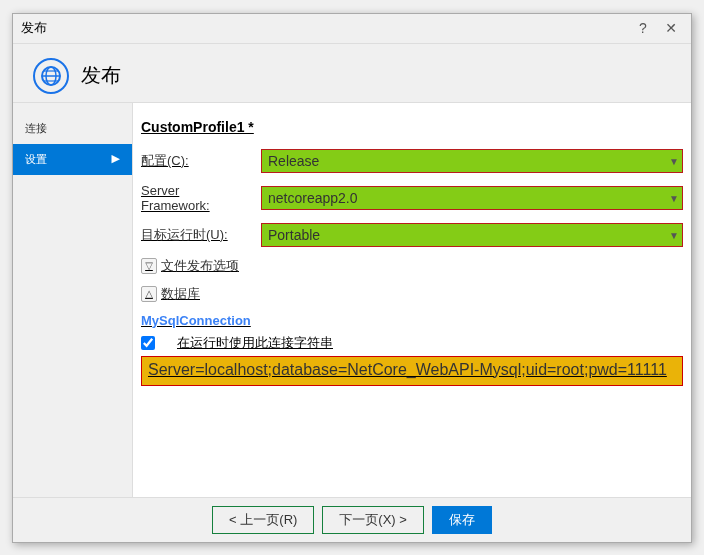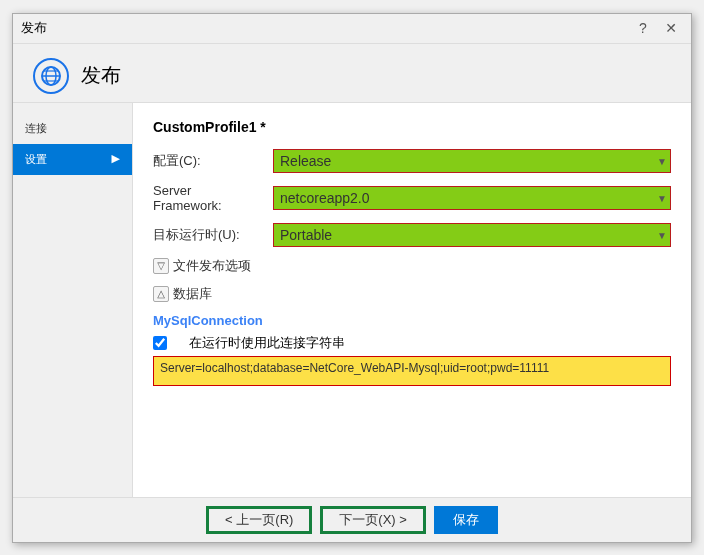--- a/index.html
+++ b/index.html
@@ -98,23 +98,24 @@
     .sidebar-item.active {
       background: #0078d7;
       color: #fff;
     }
     .sidebar-item.active::after {
       content: ' ▶';
       float: right;
     }
     .main-content {
       flex: 1;
-      padding: 16px 20px;
+      padding: 16px 8px;
       overflow-y: auto;
       background: #fff;
+      text-decoration: underline;
     }
     .profile-title {
       font-weight: bold;
       font-size: 14px;
       margin-bottom: 14px;
       color: #000;
     }
     .form-row {
       display: flex;
       align-items: center;
@@ -189,39 +190,39 @@
       gap: 22px;
       margin-bottom: 4px;
     }
     .checkbox-row input[type="checkbox"] {
       width: 14px;
       height: 14px;
     }
     .connection-string-box {
       border: 1.5px solid #cc0000;
       padding: 4px 6px;
-      font-size: 12px;
-      color: #333;
-      background: #fde047;
+      font-size: 16px;
+      color: #333;
+      background: #eab308;
       width: 100%;
       min-height: 30px;
       word-break: break-all;
     }
     .dialog-footer {
       border-top: 1px solid #ddd;
       padding: 8px 16px;
       display: flex;
       justify-content: center;
       gap: 8px;
       background: #f0f0f0;
     }
     .footer-btn {
       height: 28px;
       padding: 0 16px;
-      border: 3px solid #15803d;
+      border: 1px solid #15803d;
       background: #f0f0f0;
       font-size: 13px;
       cursor: pointer;
       color: #333;
       font-family: inherit;
     }
     .footer-btn.primary {
       background: #0078d7;
       color: #fff;
       border-color: #0078d7;

